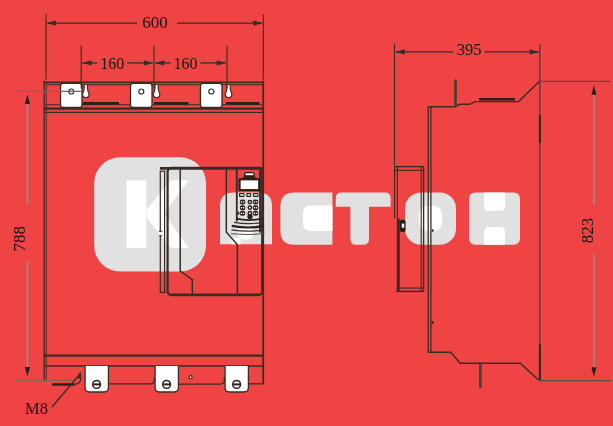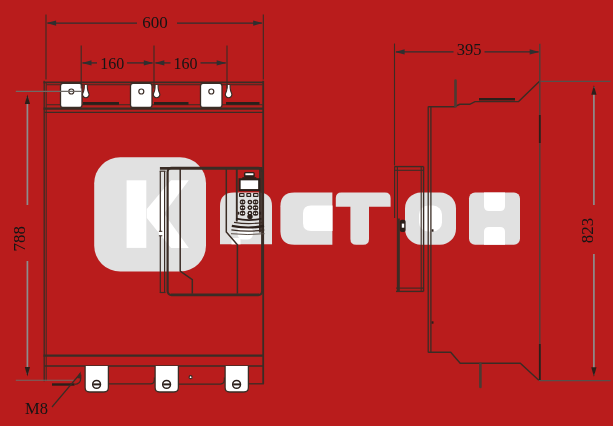--- a/index.html
+++ b/index.html
@@ -1,16 +1,16 @@
 <!DOCTYPE html>
 <html><head>
 <meta charset="utf-8">
 <style>
   html,body{margin:0;padding:0;background:#fff;}
-  #stage{position:relative;width:613px;height:426px;background:#b91c1c;overflow:hidden;}
+  #stage{position:relative;width:613px;height:426px;background:#ef4444;overflow:hidden;}
   svg{display:block;}
   text{font-family:"Liberation Serif", serif; fill:#151515;}
 </style>
 </head>
 <body>
 <div id="stage">
 <svg width="613" height="426" viewBox="0 0 613 426" xmlns="http://www.w3.org/2000/svg">
 
 <g>
 <rect x="94.2" y="157.3" width="111.8" height="114.2" rx="26" fill="#e1e1e1"></rect>

